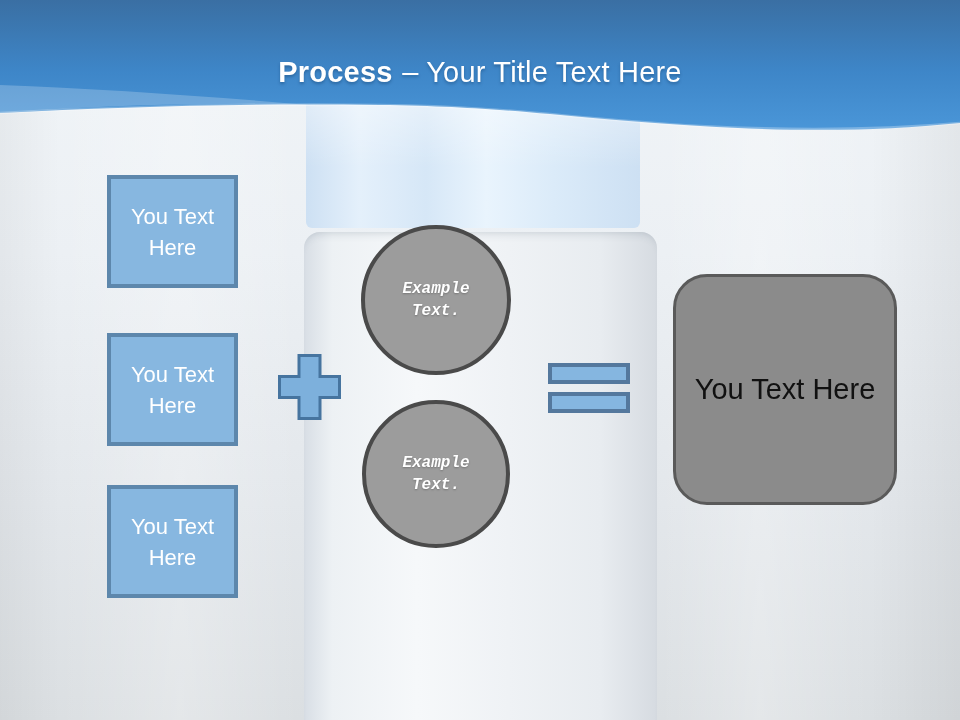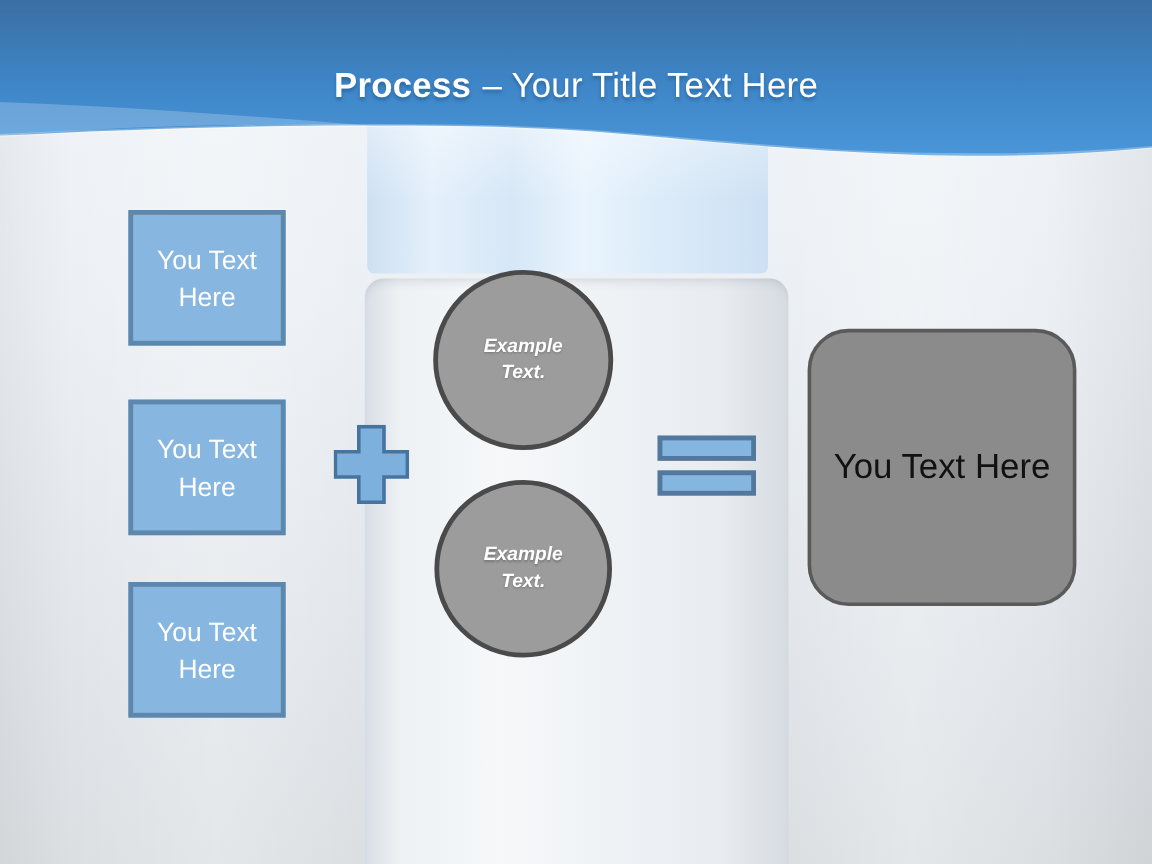--- a/index.html
+++ b/index.html
@@ -44,21 +44,21 @@
   .plus-wrap{position:absolute;left:278px;top:354px;z-index:3;}
   .equals-wrap{position:absolute;left:548px;top:363px;width:82px;z-index:3;}
   .equals-bar{width:82px;height:21px;box-sizing:border-box;background:#85b6e0;border:4px solid #54789d;}
   .equals-bar + .equals-bar{margin-top:8px;}
 
   
   .example-circle{position:absolute;z-index:3;border-radius:50%;box-sizing:border-box;
     background:#9c9c9c;border:4px solid #4a4a4a;
     display:flex;align-items:center;justify-content:center;text-align:center;
     color:#fff;font-size:16px;font-weight:bold;font-style:italic;line-height:22px;
-    text-shadow:0 1px 2px rgba(0,0,0,.25);padding:0 28px;}
+    text-shadow:0 1px 2px rgba(0,0,0,.25);padding:0 28px;font-family:Liberation Mono, monospace;}
   .example-circle.c1{left:361px;top:225px;width:150px;height:150px;}
   .example-circle.c2{left:362px;top:400px;width:148px;height:148px;}
 
   
   .result-box{position:absolute;left:673px;top:274px;width:224px;height:231px;z-index:3;
     box-sizing:border-box;background:#8b8b8b;border:3px solid #5a5a5a;border-radius:34px;
     display:flex;align-items:center;justify-content:center;text-align:center;
     color:#111;font-size:29px;}
 </style>
 </head>

